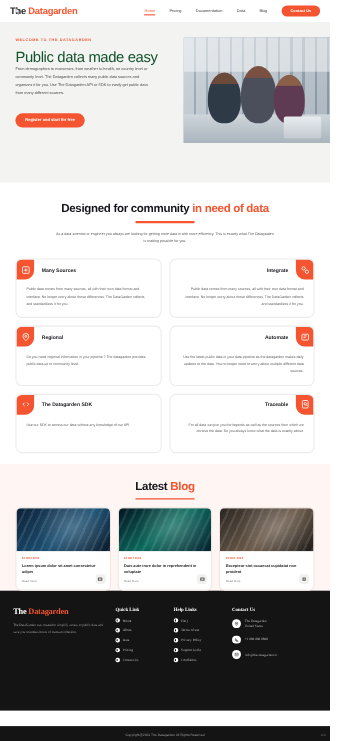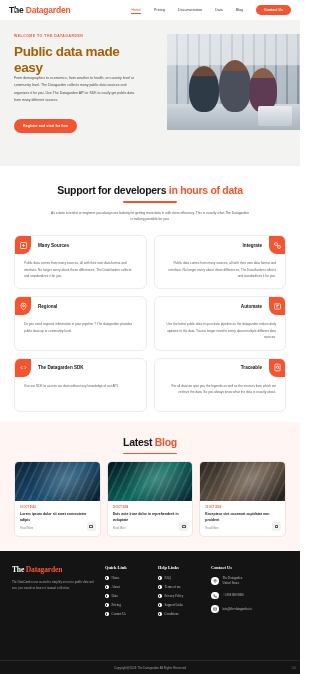--- a/index.html
+++ b/index.html
@@ -48,21 +48,21 @@
     background:#f3f3f1;
     height:146px;
     position:relative;
     padding:14px 0 0 14px;
   }
   .hero-eyebrow {
     font-size:3.4px; letter-spacing:.55px; color:#f4542f; font-weight:bold;
     margin-bottom:6px;
   }
   .hero-title {
-    font-size:13.5px; font-weight:bold; line-height:1.16; color:#a16207;
+    font-size:13.5px; font-weight:normal; line-height:1.16; color:#14532d;
     letter-spacing:-.35px; max-width:130px; margin-bottom:0;
   }
   .hero-text {
     font-size:3.5px; line-height:2.05; color:#4b4b4b; max-width:126px;
     margin-bottom:9px;
   }
   .btn-register {
     display:inline-block; background:#f4542f; color:#fff; font-size:3.7px;
     font-weight:bold; border-radius:20px; padding:4.6px 9px; border:none;
     cursor:pointer;
@@ -130,21 +130,21 @@
   }
   .card.right .icon-badge { border-radius:0 0 0 8px; }
   .icon-badge svg { width:9px; height:9px; }
   .card-title { font-size:4.6px; font-weight:bold; color:#15161a; }
   .card-body {
     font-size:3.2px; line-height:2.0; color:#5f5f5f; padding:6px 9px 0;
   }
   .card.right .card-body { text-align:right; }
 
   
-  .blog { background:#fff5f2; padding:14px 14px 14px; }
+  .blog { background:#fff5f2; padding:14px 14px 0; }
   .blog-grid { display:flex; gap:6px; }
   .blog-card {
     flex:1; background:#fff; border-radius:5px; overflow:hidden;
     border:0.7px solid #f2e6e2;
   }
   .thumb { height:39px; position:relative; overflow:hidden; }
   .thumb.t1 { background:linear-gradient(140deg,#0d2238,#1b4f72 55%,#0a1b2b); }
   .thumb.t2 { background:linear-gradient(140deg,#02131f,#0c6b5e 50%,#04222e); }
   .thumb.t3 { background:linear-gradient(140deg,#2a2622,#6b5a4a 55%,#1d1a17); }
   .thumb::after {
@@ -231,22 +231,22 @@
       <div class="desk"></div>
       <div class="p1"></div>
       <div class="p2"></div>
       <div class="p3"></div>
       <div class="laptop"></div>
     </div>
   </div>
 
   <div class="features">
     <div class="sec-title">
-      <span>Support for developers</span>
-      <span class="accent">in hours of data</span>
+      <span>Designed for community</span>
+      <span class="accent">in need of data</span>
     </div>
     <div class="underline"></div>
     <div class="sec-sub">As a data scientist or engineer you always are looking for getting more data in with more efficiency. This is exactly what The Datagarden is making possible for you.</div>
 
     <div class="grid">
 
       <div class="card">
         <div class="card-head">
           <div class="icon-badge">
             <svg viewBox="0 0 24 24" fill="none" stroke="#fff" stroke-width="2">

